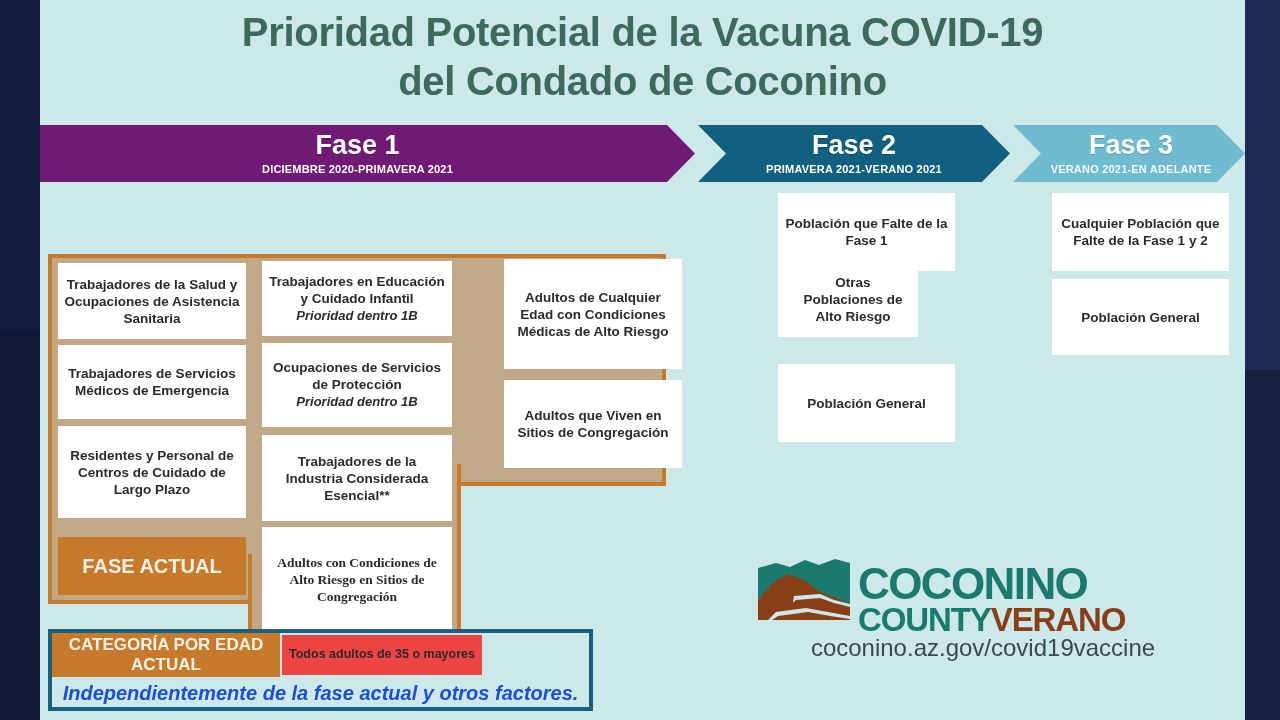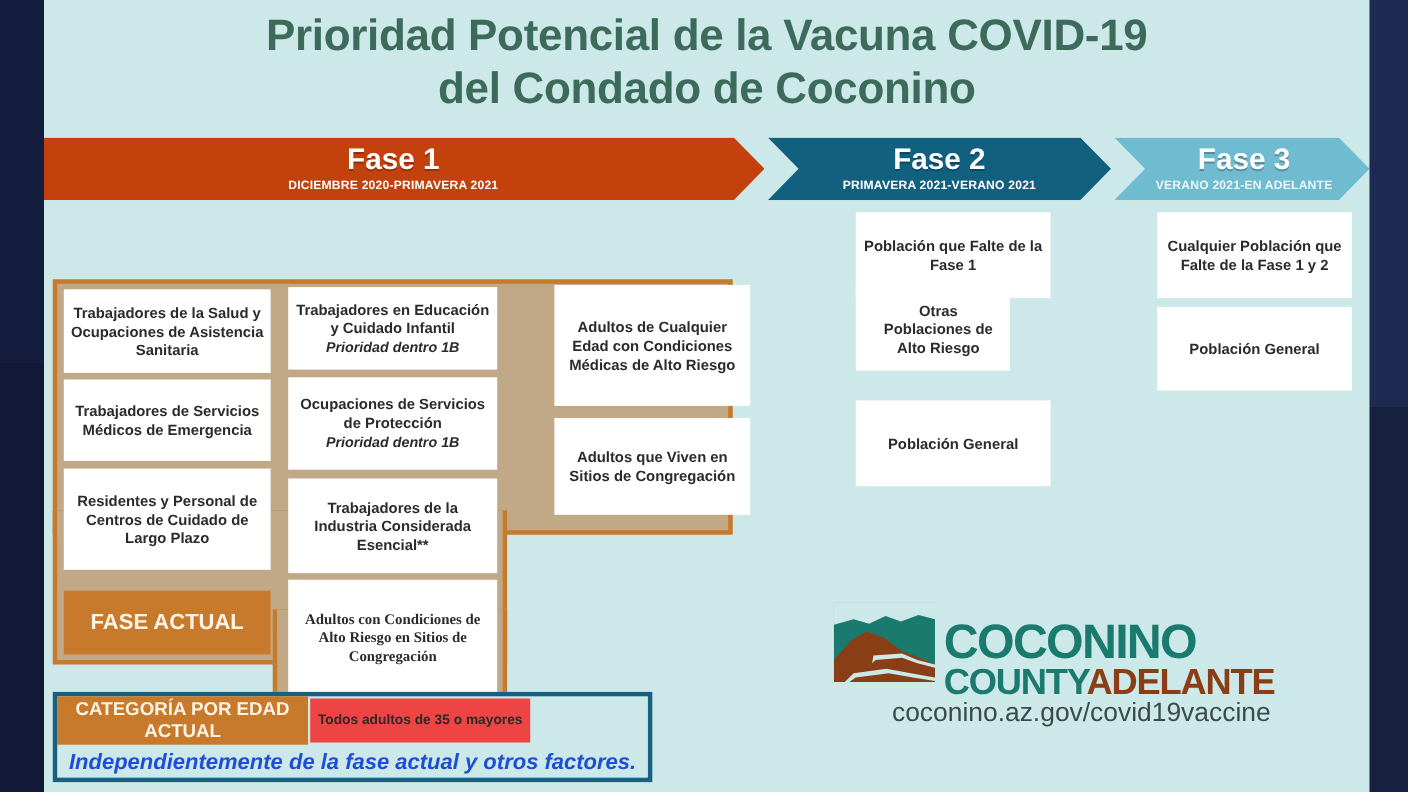--- a/index.html
+++ b/index.html
@@ -93,21 +93,21 @@
     text-shadow: 0 1px 0 rgba(0,0,0,.25);
   }
   .chev .ph-dates {
     font-size: 11px;
     font-weight: bold;
     letter-spacing: 0.2px;
     margin-top: 4px;
   }
   .chev-1 {
     left: 0; width: 655px;
-    background: #c2410c;
+    background: #701a75;
     clip-path: polygon(0 0, calc(100% - 28px) 0, 100% 50%, calc(100% - 28px) 100%, 0 100%);
     padding-right: 20px;
   }
   .chev-2 {
     left: 658px; width: 312px;
     background: #116080;
     clip-path: polygon(0 0, calc(100% - 28px) 0, 100% 50%, calc(100% - 28px) 100%, 0 100%, 28px 50%);
     padding-right: 16px; padding-left: 16px;
   }
   .chev-3 {
@@ -393,20 +393,20 @@
           <path d="M0 22 L20 16 L34 20 L48 13 L62 18 L78 12 L92 16 L92 0 L0 0 Z" fill="#cce8e8"></path>
           <path d="M0 20 L18 15 L32 19 L47 12 L61 17 L77 11 L92 15 L92 20 L0 26 Z" fill="#1b7a6e"></path>
           <path d="M0 52 L16 34 L30 26 L46 32 L62 44 L78 50 L92 56 L92 72 L0 72 Z" fill="#8a3e16"></path>
           <path d="M36 48 L62 46 L76 52 L92 56 L92 60 L34 60 Z" fill="#cce8e8"></path>
           <path d="M38 52 L62 50 L76 55 L92 59 L92 72 L16 72 Z" fill="#8a3e16"></path>
           <path d="M18 64 L48 60 L70 64 L92 68 L92 72 L10 72 Z" fill="#cce8e8"></path>
           <path d="M20 68 L50 64 L72 68 L92 71 L92 72 L14 72 Z" fill="#8a3e16"></path>
         </svg>
         <div class="logo-text">
           <div class="logo-coconino">COCONINO</div>
-          <div class="logo-second"><span class="logo-county">COUNTY</span><span class="logo-arizona">ADELANTE</span></div>
+          <div class="logo-second"><span class="logo-county">COUNTY</span><span class="logo-arizona">VERANO</span></div>
         </div>
       </div>
       <div class="logo-url">coconino.az.gov/covid19vaccine</div>
     </div>
 
   </div>
 </div>
 
 </body></html>

